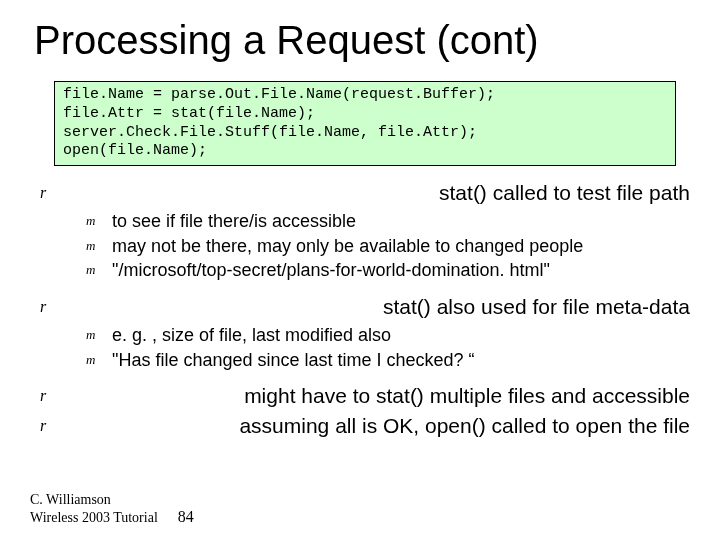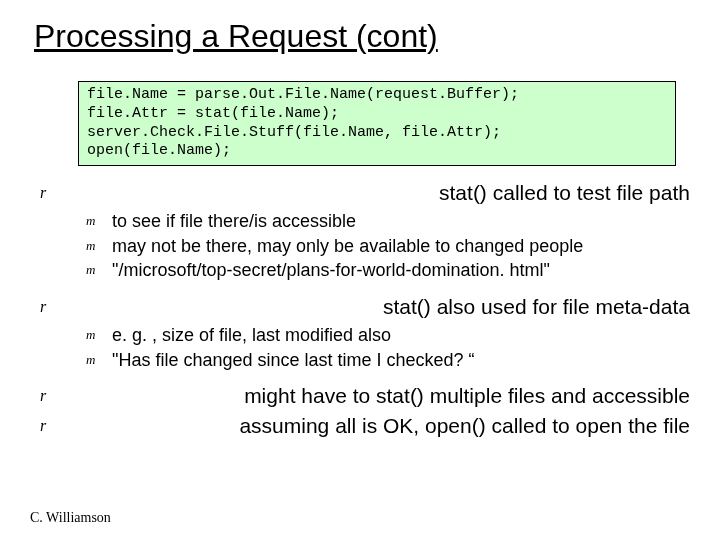--- a/index.html
+++ b/index.html
@@ -6,33 +6,32 @@
   body {
     width: 720px;
     height: 540px;
     background: #fff;
     font-family: "Comic Sans MS", "Comic Sans", cursive, sans-serif;
     color: #000;
     position: relative;
     padding: 18px 30px 0 30px;
   }
   .title {
-    font-size: 32px;
-    text-decoration: underline;
-    margin-bottom: 26px;
+    font-size: 40px;
+    margin-bottom: 18px;
     margin-left: 4px;
   }
   .code-box {
     background: #ccffcc;
     border: 1.5px solid #000;
     font-family: "Courier New", monospace;
     font-size: 15px;
     line-height: 1.25;
     padding: 4px 8px;
-    margin: 0 14px 14px 48px;
+    margin: 0 14px 14px 24px;
     white-space: pre;
   }
   .bullet-r {
     display: flex;
     align-items: flex-start;
     margin: 4px 0 4px 10px;
     font-size: 21px;
   }
   .bullet-r .mark {
     font-family: "Times New Roman", serif;
@@ -122,13 +121,17 @@
   <span class="mark">r</span>
   <span class="txt">might have to stat() multiple files and accessible</span>
 </div>
 <div class="bullet-r">
   <span class="mark">r</span>
   <span class="txt">assuming all is OK, open() called to open the file</span>
 </div>
 
 <div class="footer">
   <span>C. Williamson</span>
+  <span class="rt">
+    <span>Wireless 2003 Tutorial</span>
+    <span class="pg">84</span>
+  </span>
 </div>
 
 </body></html>

